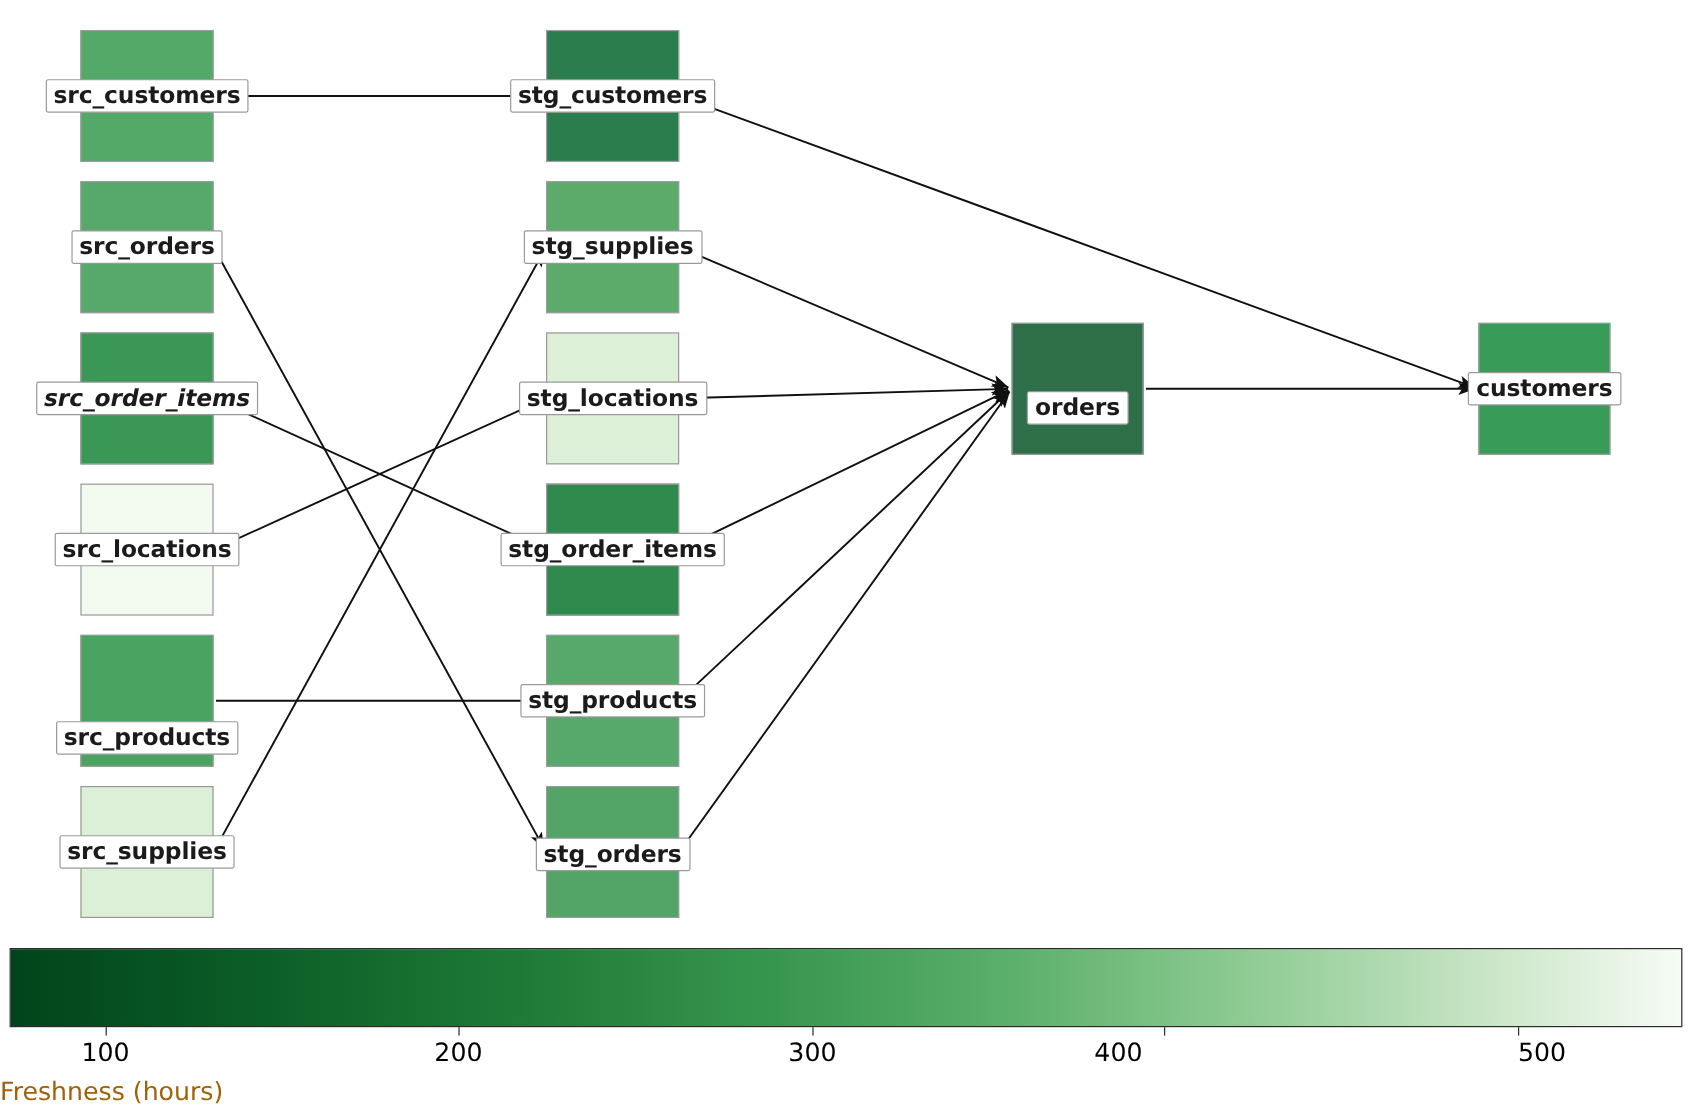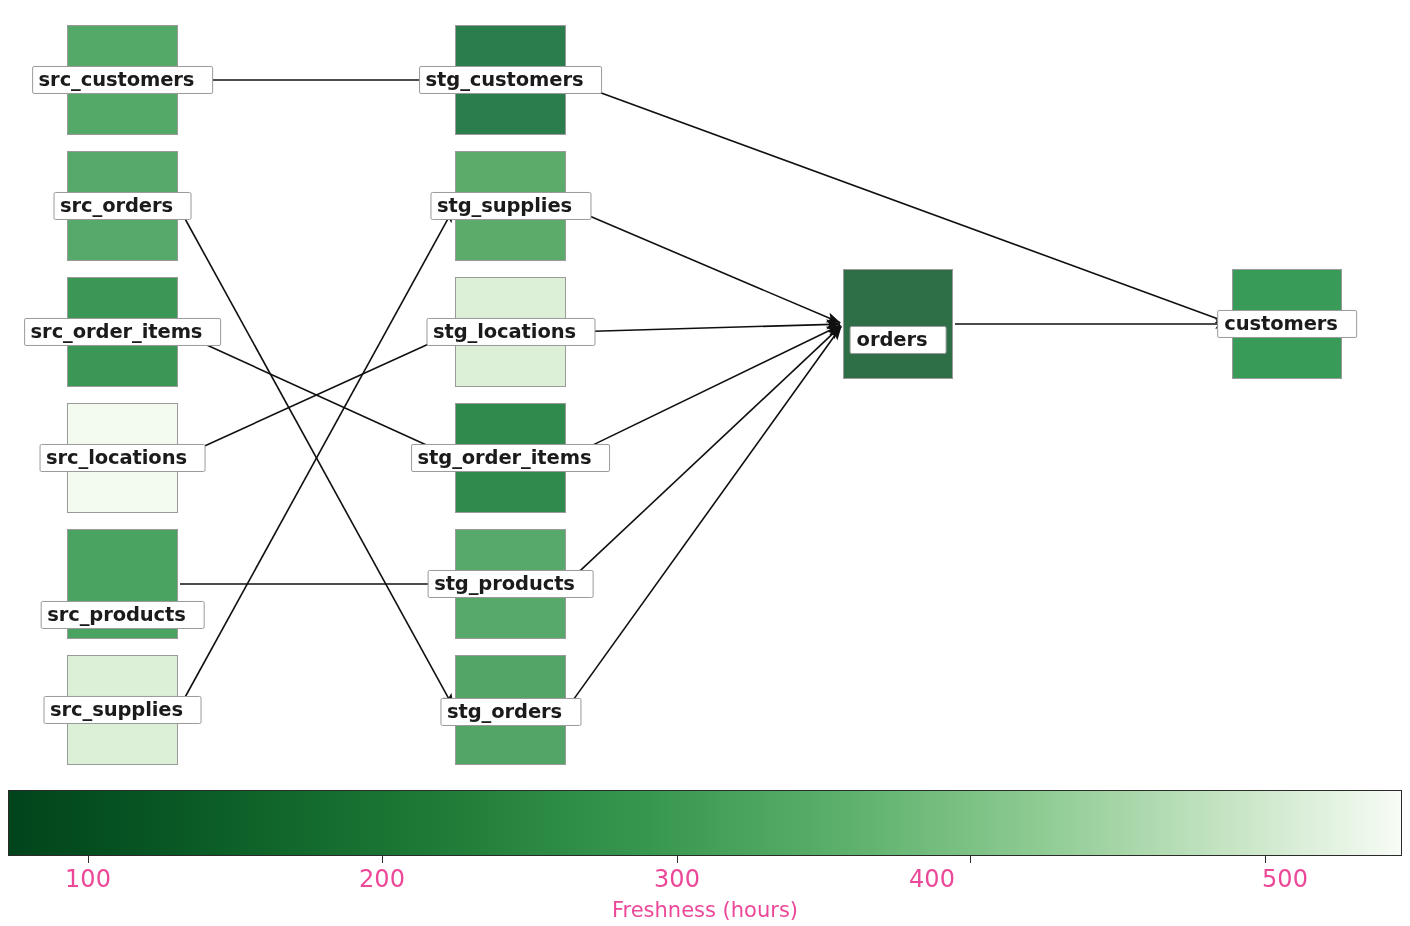--- a/index.html
+++ b/index.html
@@ -16,21 +16,21 @@
   #graph{position:absolute;left:0;top:0;width:1410px;height:780px;}
   #edges{position:absolute;left:0;top:0;width:1410px;height:780px;pointer-events:none;}
 
   .node{position:absolute;box-sizing:border-box;border:1.2px solid #9a9a9a;}
   .node-label{
     position:absolute;
     transform:translate(-50%,-50%);
     background:#ffffff;
     border:1.2px solid #9a9a9a;
     border-radius:2px;
-    padding:2px 18px 3px 6px;
+    padding:2px 6px 3px 6px;
     font-size:19.5px;
     font-weight:bold;
     color:#1b1b1b;
     white-space:nowrap;
     letter-spacing:-0.1px;
     line-height:1.08;
   }
 
   
   #colorbar-wrap{position:absolute;left:0;top:780px;width:1410px;height:146px;}
@@ -39,28 +39,27 @@
     left:8px;top:10px;
     width:1394px;height:66px;
     border:1.3px solid #2b2b2b;
     box-sizing:border-box;
   }
   #cb-ticks{position:absolute;left:0;top:76px;width:1410px;height:40px;}
   .cb-tick{position:absolute;top:0;width:1px;height:7px;background:#2b2b2b;}
   .cb-ticklabel{
     position:absolute;top:9px;
     transform:translateX(-50%);
-    font-size:24px;color:#ec4899;
+    font-size:21px;color:#000000;
     font-family:"DejaVu Sans", sans-serif;
     white-space:nowrap;
   }
   #cb-title{
     position:absolute;top:118px;left:0;width:1410px;
-    text-align:center;
-    font-size:21px;color:#ec4899;
+    font-size:21px;color:#a16207;
     white-space:nowrap;
   }
 </style>
 </head>
 <body>
 
 <div id="stage">
 
   <div id="graph">
     <svg id="edges" viewBox="0 0 1410 780">
@@ -97,21 +96,21 @@
         <div class="node" style="left: 455px; top: 277px; width: 111px; height: 110px; background: rgb(220, 239, 215);"></div>
         <div class="node" style="left: 455px; top: 403px; width: 111px; height: 110px; background: rgb(47, 138, 77);"></div>
         <div class="node" style="left: 455px; top: 529px; width: 111px; height: 110px; background: rgb(86, 169, 106);"></div>
         <div class="node" style="left: 455px; top: 655px; width: 111px; height: 110px; background: rgb(82, 165, 103);"></div>
         <div class="node" style="left: 843px; top: 269px; width: 110px; height: 110px; background: rgb(47, 111, 72);"></div>
         <div class="node" style="left: 1232px; top: 269px; width: 110px; height: 110px; background: rgb(56, 155, 87);"></div>
       </div>
     <div id="labels">
         <div class="node-label" style="left: 122.5px; top: 80px;">src_customers</div>
         <div class="node-label" style="left: 122.5px; top: 206px;">src_orders</div>
-        <div class="node-label" style="left: 122.5px; top: 332px;">src_order_items</div>
+        <div class="node-label" style="left: 122.5px; top: 332px; font-style: italic;">src_order_items</div>
         <div class="node-label" style="left: 122.5px; top: 458px;">src_locations</div>
         <div class="node-label" style="left: 122.5px; top: 615px;">src_products</div>
         <div class="node-label" style="left: 122.5px; top: 710px;">src_supplies</div>
         <div class="node-label" style="left: 510.5px; top: 80px;">stg_customers</div>
         <div class="node-label" style="left: 510.5px; top: 206px;">stg_supplies</div>
         <div class="node-label" style="left: 510.5px; top: 332px;">stg_locations</div>
         <div class="node-label" style="left: 510.5px; top: 458px;">stg_order_items</div>
         <div class="node-label" style="left: 510.5px; top: 584px;">stg_products</div>
         <div class="node-label" style="left: 510.5px; top: 712px;">stg_orders</div>
         <div class="node-label" style="left: 898px; top: 340px;">orders</div>

